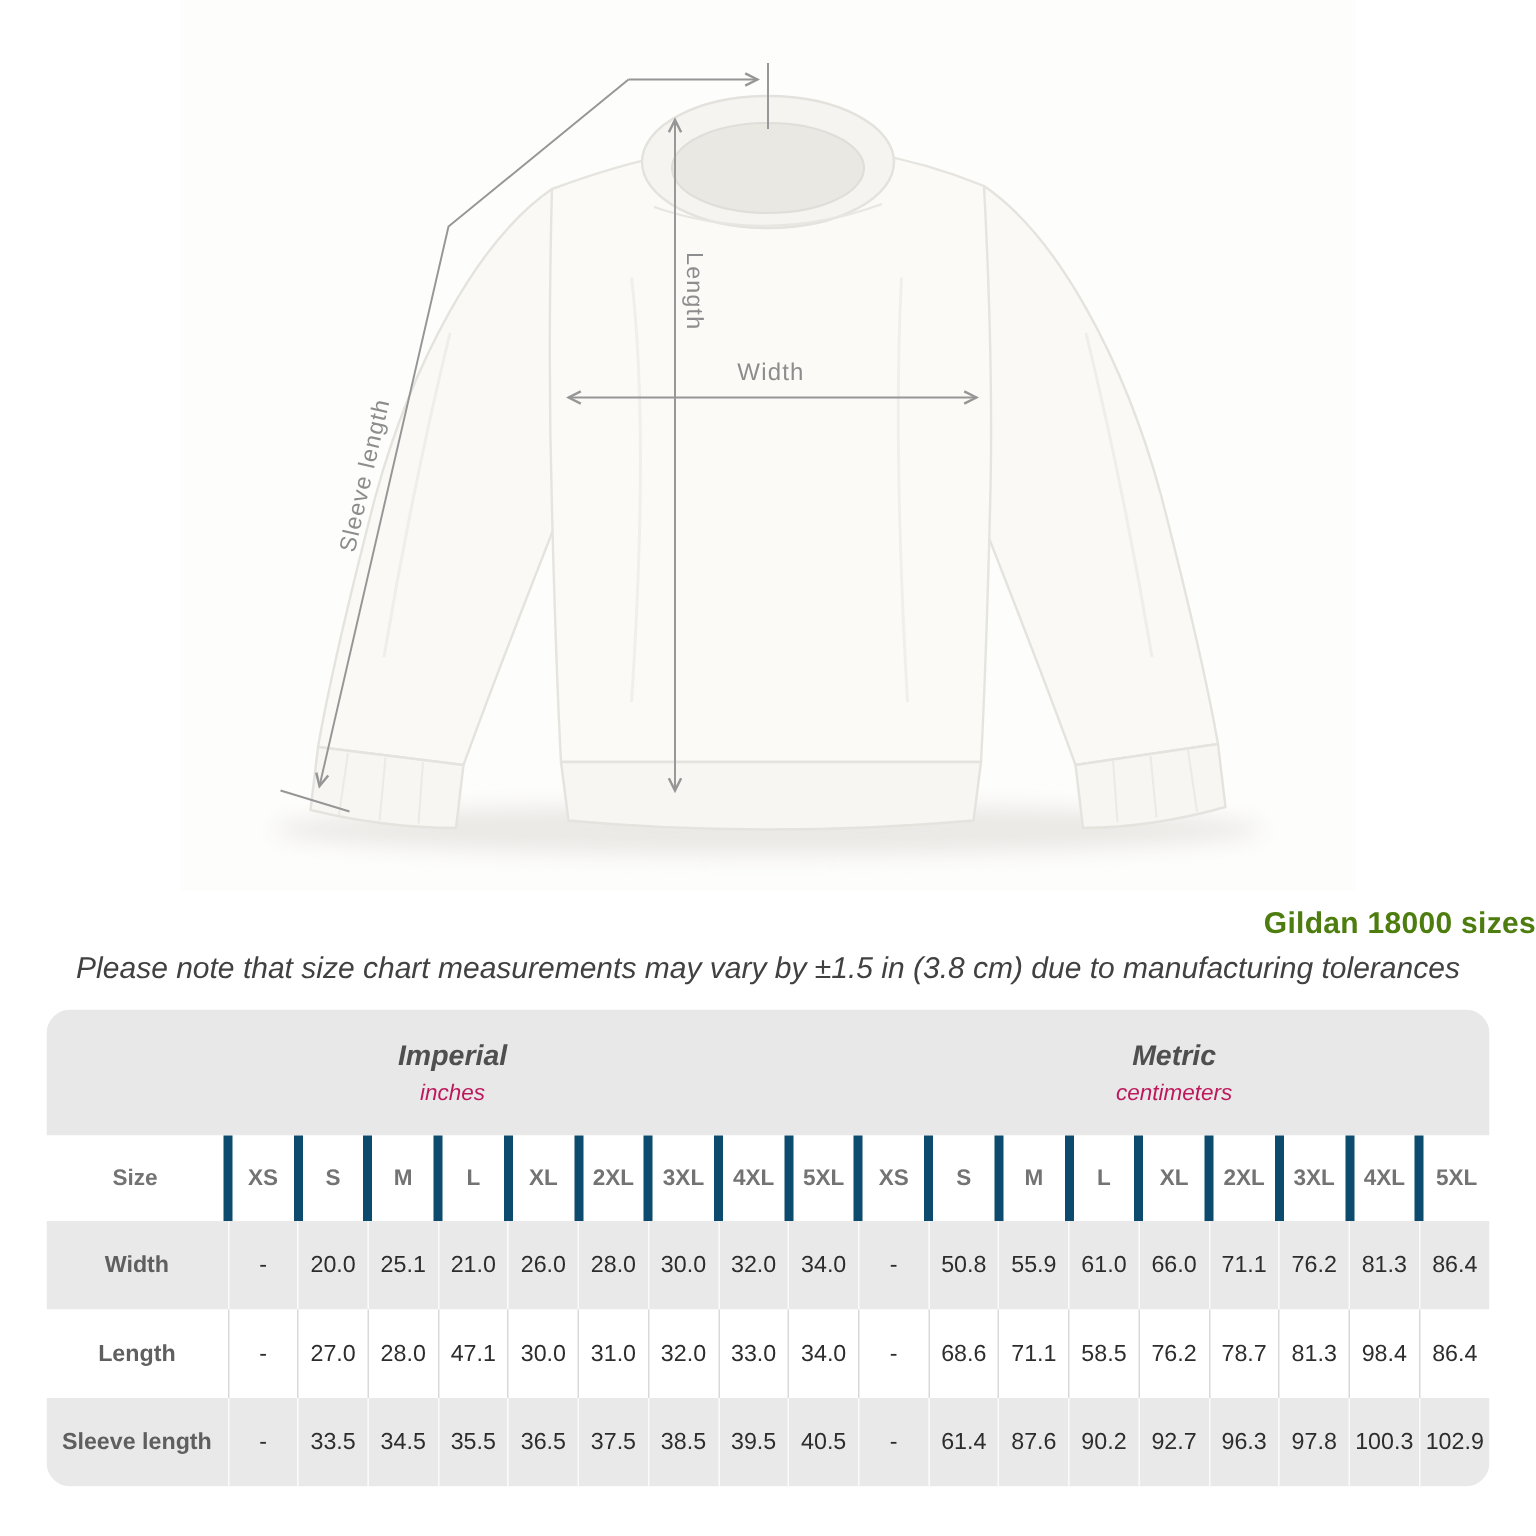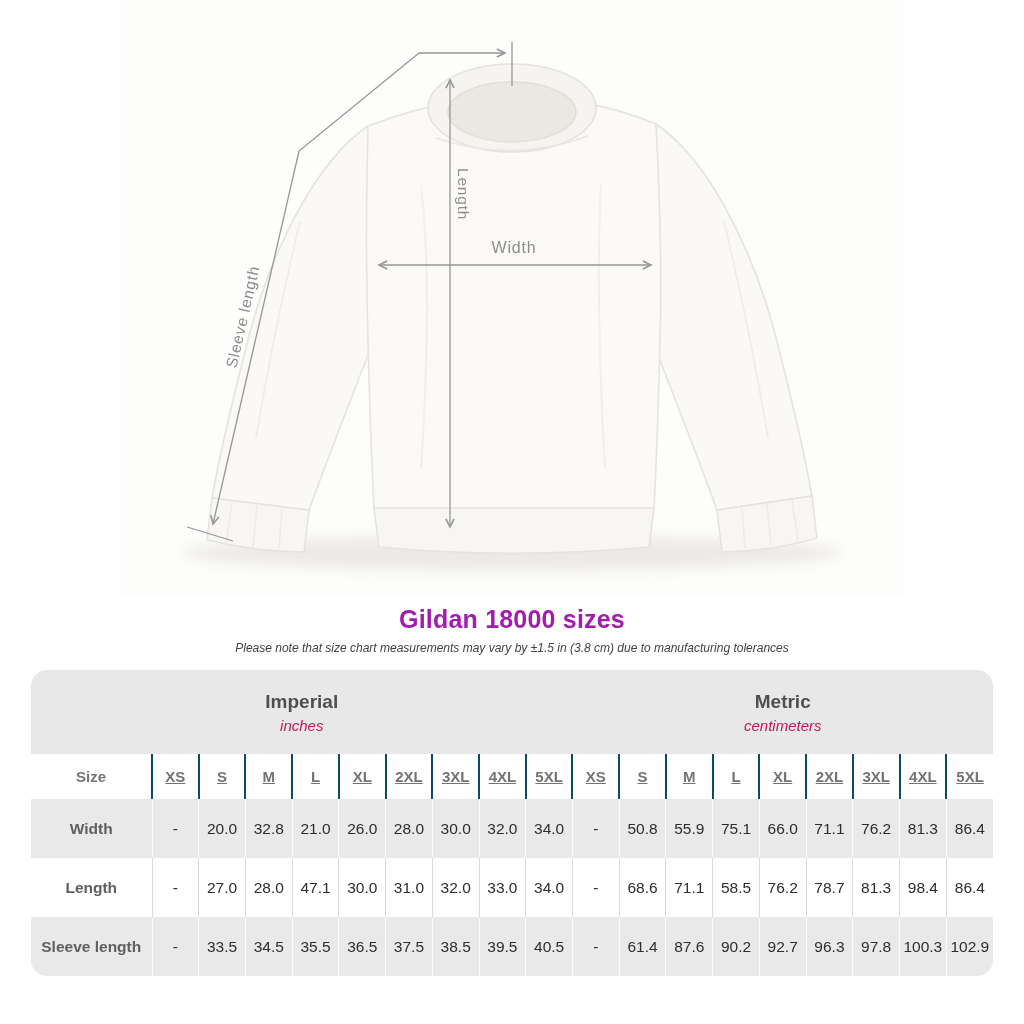--- a/index.html
+++ b/index.html
@@ -2,42 +2,42 @@
 <html><head>
 <meta charset="utf-8">
 <style>
   html,body{margin:0;padding:0;background:#ffffff;}
   .page{
     width:1024px;height:1024px;background:#ffffff;overflow:hidden;
     font-family:"Liberation Sans", sans-serif;position:relative;
   }
   svg.photo{display:block;}
   h1.title{
-    margin:4px 0 0;text-align:center;font-size:25px;line-height:1.2;
-    font-weight:bold;color:#a21caf;letter-spacing:0.2px;
+    margin:4px 0 0;text-align:right;font-size:20px;line-height:1.2;
+    font-weight:bold;color:#4d7c0f;letter-spacing:0.2px;
   }
   p.subtitle{
     margin:7px 0 0;text-align:center;font-style:italic;
-    font-size:12px;color:#414141;
+    font-size:20px;color:#414141;
   }
   .tbl-wrap{
     width:962px;margin:15px auto 0;border-radius:16px;overflow:hidden;
   }
   table.sizes{width:100%;border-collapse:collapse;table-layout:fixed;}
   col.c-label{width:121px;}
   th,td{padding:0;text-align:center;vertical-align:middle;}
   th.band{background:#e8e8e8;height:84px;font-weight:normal;}
-  .band-name{font-size:19px;font-weight:bold;color:#4f4f4f;}
+  .band-name{font-size:19px;font-weight:bold;font-style:italic;color:#4f4f4f;}
   .band-unit{font-size:15px;font-style:italic;color:#be185d;margin-top:4px;}
-  tr.head-row th{height:45px;background:#ffffff;font-size:15px;color:#737373;font-weight:bold;}
+  tr.head-row th{height:57px;background:#ffffff;font-size:15px;color:#737373;font-weight:bold;}
   tr.data th.rowlabel{font-size:15.5px;color:#5f5f5f;font-weight:bold;}
   tr.data td{height:59px;font-size:15.5px;color:#2d2d2d;}
   tr.gray th,tr.gray td{background:#e9e9e9;}
   tr.white th,tr.white td{background:#ffffff;}
-  tr.head-row th + th{border-left:2px solid #0c4a6e;text-decoration:underline;}
+  tr.head-row th + th{border-left:6px solid #0c4a6e;}
   tr.data th + td, tr.data td + td{border-left:1px solid #d9d9d9;}
   tr.gray th + td, tr.gray td + td{border-left-color:#fafafa;}
 </style>
 </head>
 <body>
 
 <div class="page">
 
   <svg class="photo" width="1024" height="600" viewBox="0 0 1024 600">
     <defs>
@@ -148,31 +148,31 @@
           <th>XL</th>
           <th>2XL</th>
           <th>3XL</th>
           <th>4XL</th>
           <th>5XL</th>
         </tr>
         <tr class="data gray">
           <th class="rowlabel">Width</th>
           <td>-</td>
           <td>20.0</td>
-          <td>32.8</td>
+          <td>25.1</td>
           <td>21.0</td>
           <td>26.0</td>
           <td>28.0</td>
           <td>30.0</td>
           <td>32.0</td>
           <td>34.0</td>
           <td>-</td>
           <td>50.8</td>
           <td>55.9</td>
-          <td>75.1</td>
+          <td>61.0</td>
           <td>66.0</td>
           <td>71.1</td>
           <td>76.2</td>
           <td>81.3</td>
           <td>86.4</td>
         </tr>
         <tr class="data white">
           <th class="rowlabel">Length</th>
           <td>-</td>
           <td>27.0</td>

